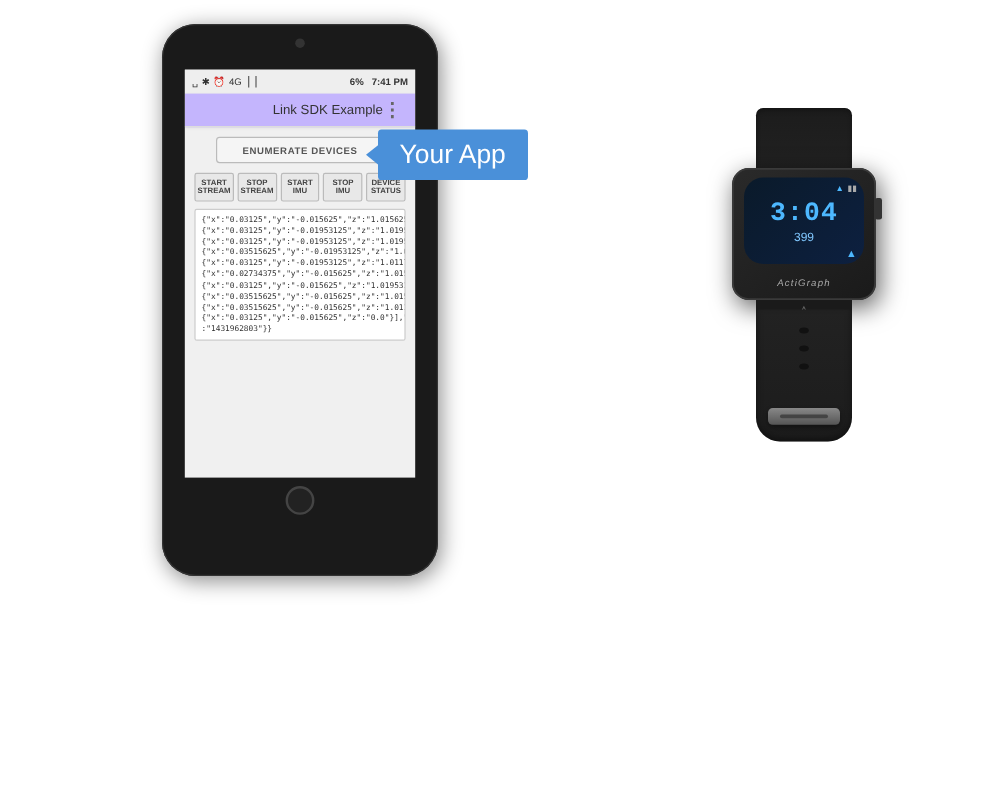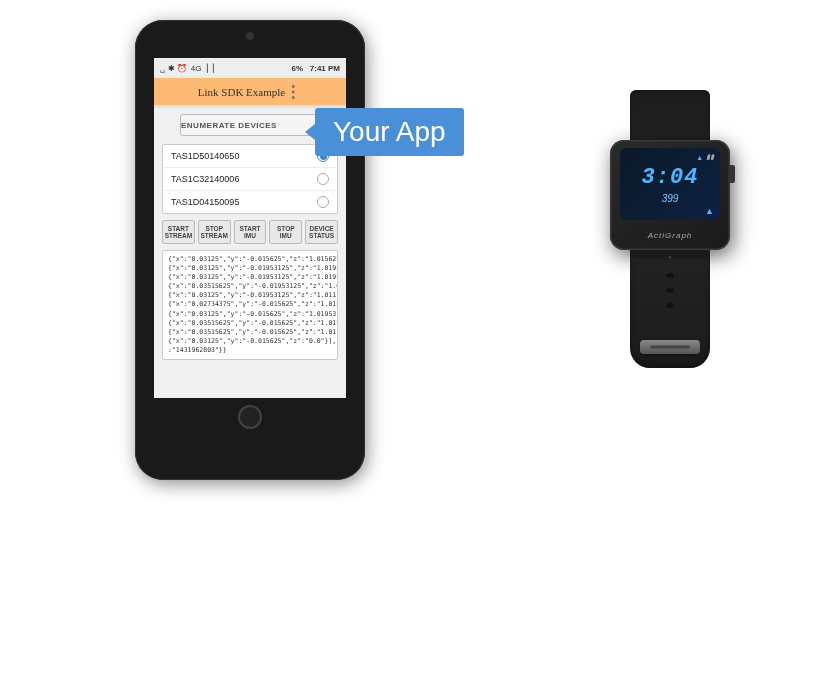--- a/index.html
+++ b/index.html
@@ -83,30 +83,29 @@
       align-items: center;
       font-size: 8px;
     }
     .status-bar-right {
       font-size: 8px;
       font-weight: bold;
     }
 
     
     .app-title-bar {
-      background: #fdba74;
+      background: #c4b5fd;
       height: 28px;
       width: 100%;
       display: flex;
       align-items: center;
-      justify-content: center;
+      justify-content: flex-end;
       padding: 0 10px;
       border-bottom: 1px solid #ddd;
       box-shadow: 0 1px 3px rgba(0,0,0,0.1);
-      font-family: Liberation Serif, serif;
     }
     .app-title-text {
       font-size: 11px;
       color: #333;
       font-weight: 500;
     }
     .menu-dots {
       font-size: 16px;
       color: #666;
       font-weight: bold;
@@ -115,20 +114,21 @@
 
     
     .enumerate-btn {
       display: block;
       margin: 8px auto;
       width: 140px;
       height: 22px;
       background: #f5f5f5;
       border: 1px solid #bbb;
       border-radius: 3px;
+      text-align: center;
       line-height: 22px;
       font-size: 8px;
       color: #555;
       letter-spacing: 0.5px;
       font-weight: bold;
     }
 
     
     .device-list {
       margin: 4px 8px;
@@ -213,21 +213,21 @@
       background: #222;
     }
 
     
     .tooltip-app {
       position: absolute;
       left: 315px;
       top: 108px;
       background: #4a90d9;
       color: #fff;
-      font-size: 28px;
+      font-size: 22px;
       font-weight: 400;
       padding: 8px 18px;
       border-radius: 3px;
       z-index: 20;
       white-space: nowrap;
     }
     .tooltip-app::before {
       content: '';
       position: absolute;
       left: -10px;
@@ -259,27 +259,26 @@
       border-radius: 14px;
       box-shadow: 3px 6px 20px rgba(0,0,0,0.6), inset 0 0 0 1.5px #3a3a3a;
     }
     .watch-screen {
       position: absolute;
       left: 10px;
       top: 8px;
       width: 100px;
       height: 72px;
       background: linear-gradient(135deg, #0a1a2a, #0d2040);
-      border-radius: 6px;
+      border-radius: 16px;
       display: flex;
       flex-direction: column;
       align-items: center;
       justify-content: center;
       overflow: hidden;
-      font-style: italic;
     }
     .watch-time {
       color: #4db8ff;
       font-size: 22px;
       font-weight: bold;
       font-family: 'Courier New', monospace;
       letter-spacing: 1px;
     }
     .watch-step {
       color: #80c8ff;
@@ -375,36 +374,20 @@
         </div>
       </div>
 
       <div class="app-title-bar">
         <span class="app-title-text">Link SDK Example</span>
         <span class="menu-dots">⋮</span>
       </div>
 
       <div class="enumerate-btn">ENUMERATE DEVICES</div>
 
-      <div class="device-list">
-        <div class="device-item">
-          <span>TAS1D50140650</span>
-          <div class="radio-circle selected">
-            <div class="radio-inner"></div>
-          </div>
-        </div>
-        <div class="device-item">
-          <span>TAS1C32140006</span>
-          <div class="radio-circle"></div>
-        </div>
-        <div class="device-item">
-          <span>TAS1D04150095</span>
-          <div class="radio-circle"></div>
-        </div>
-      </div>
 
       <div class="control-buttons">
         <div class="ctrl-btn">START<br>STREAM</div>
         <div class="ctrl-btn">STOP<br>STREAM</div>
         <div class="ctrl-btn">START<br>IMU</div>
         <div class="ctrl-btn">STOP<br>IMU</div>
         <div class="ctrl-btn">DEVICE<br>STATUS</div>
       </div>
 
       <div class="json-output">{"x":"0.03125","y":"-0.015625","z":"1.015625"},

